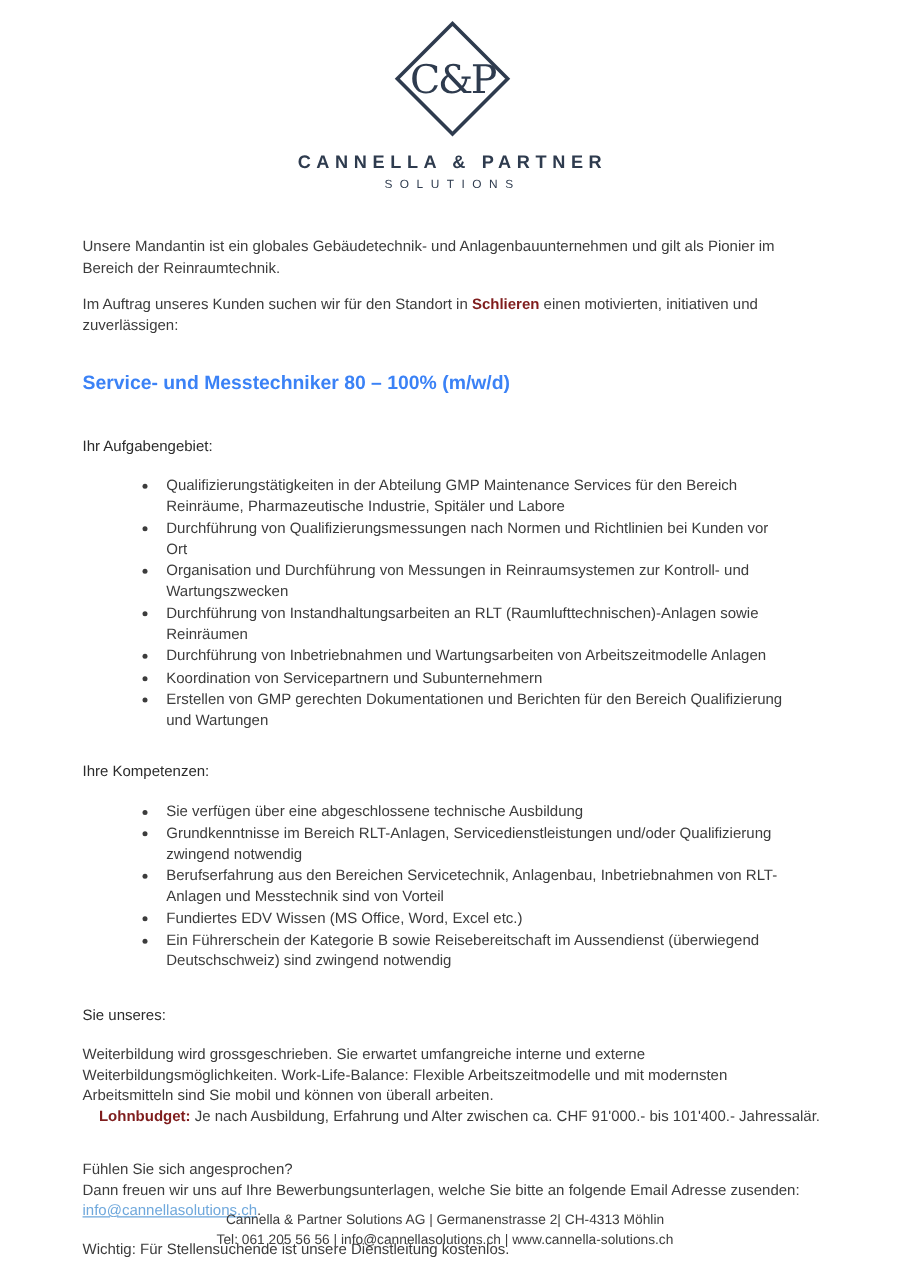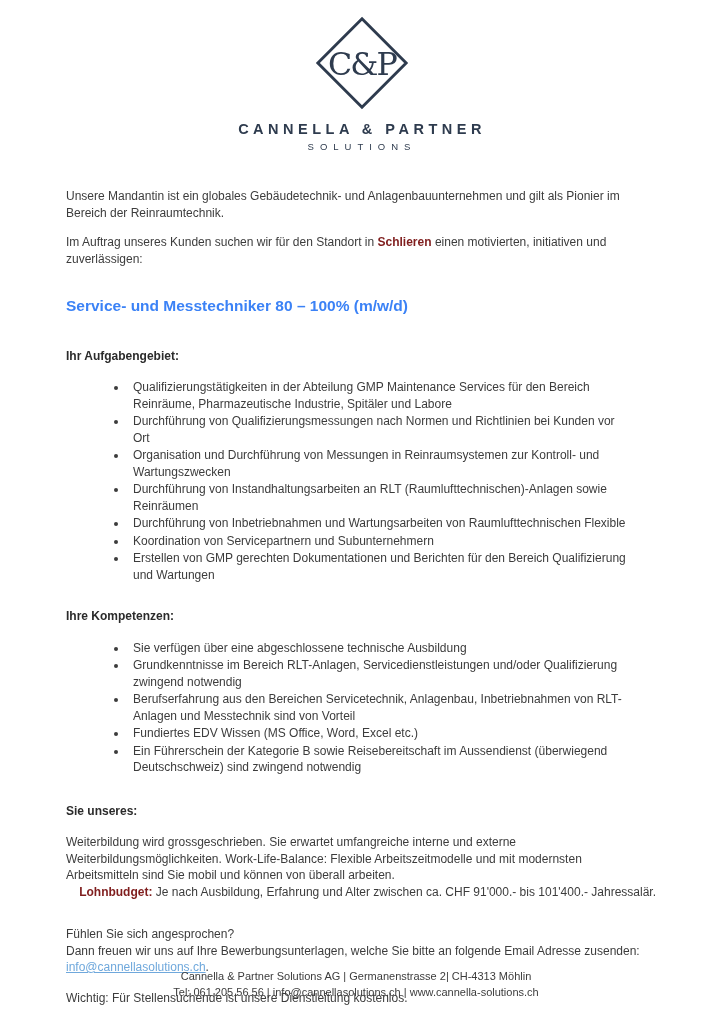--- a/index.html
+++ b/index.html
@@ -34,21 +34,21 @@
   .p-intro1{ margin-top:36px !important; max-width:578px; }
   .p-intro2{ margin-top:13px !important; max-width:578px; }
   .job-title{
     margin-top:31px;
     font-size:15.5px;
     font-weight:bold;
     color:#3b82f6;
   }
   .section-heading{
     font-size:12px;
-    font-weight:bold;
+    font-weight:normal;
     color:#2b2b2b;
   }
   .sh-1{ margin-top:33px; }
   .sh-2{ margin-top:25px; }
   .sh-3{ margin-top:27px; }
   ul.bullets{
     margin:15px 0 0 0;
     padding:0 0 0 62px;
     list-style:disc;
   }
@@ -100,21 +100,21 @@
     <p class="p-intro2"><span>Im Auftrag unseres Kunden suchen wir für den Standort in </span><strong>Schlieren</strong><span> einen motivierten, initiativen und zuverlässigen:</span></p>
 
     <div class="job-title">Service- und Messtechniker 80 – 100% (m/w/d)</div>
 
     <div class="section-heading sh-1">Ihr Aufgabengebiet:</div>
     <ul class="bullets">
       <li>Qualifizierungstätigkeiten in der Abteilung GMP Maintenance Services für den Bereich Reinräume, Pharmazeutische Industrie, Spitäler und Labore</li>
       <li>Durchführung von Qualifizierungsmessungen nach Normen und Richtlinien bei Kunden vor Ort</li>
       <li>Organisation und Durchführung von Messungen in Reinraumsystemen zur Kontroll- und Wartungszwecken</li>
       <li>Durchführung von Instandhaltungsarbeiten an RLT (Raumlufttechnischen)-Anlagen sowie Reinräumen</li>
-      <li>Durchführung von Inbetriebnahmen und Wartungsarbeiten von Raumlufttechnischen Flexible</li>
+      <li>Durchführung von Inbetriebnahmen und Wartungsarbeiten von Arbeitszeitmodelle Anlagen</li>
       <li>Koordination von Servicepartnern und Subunternehmern</li>
       <li>Erstellen von GMP gerechten Dokumentationen und Berichten für den Bereich Qualifizierung und Wartungen</li>
     </ul>
 
     <div class="section-heading sh-2">Ihre Kompetenzen:</div>
     <ul class="bullets">
       <li>Sie verfügen über eine abgeschlossene technische Ausbildung</li>
       <li>Grundkenntnisse im Bereich RLT-Anlagen, Servicedienstleistungen und/oder Qualifizierung zwingend notwendig</li>
       <li>Berufserfahrung aus den Bereichen Servicetechnik, Anlagenbau, Inbetriebnahmen von RLT-Anlagen und Messtechnik sind von Vorteil</li>
       <li>Fundiertes EDV Wissen (MS Office, Word, Excel etc.)</li>

